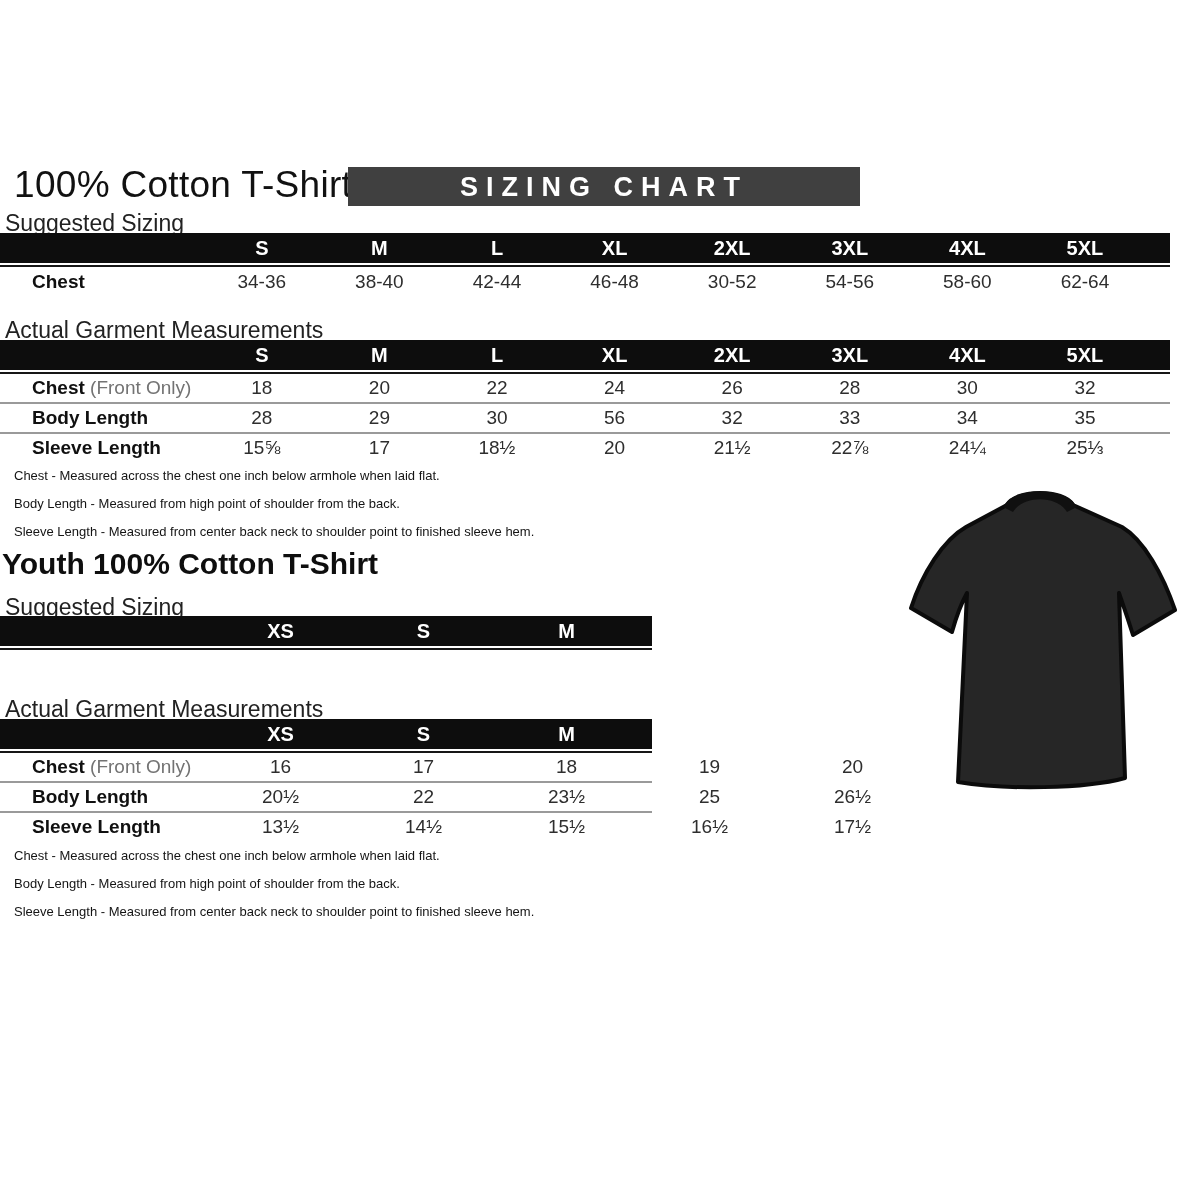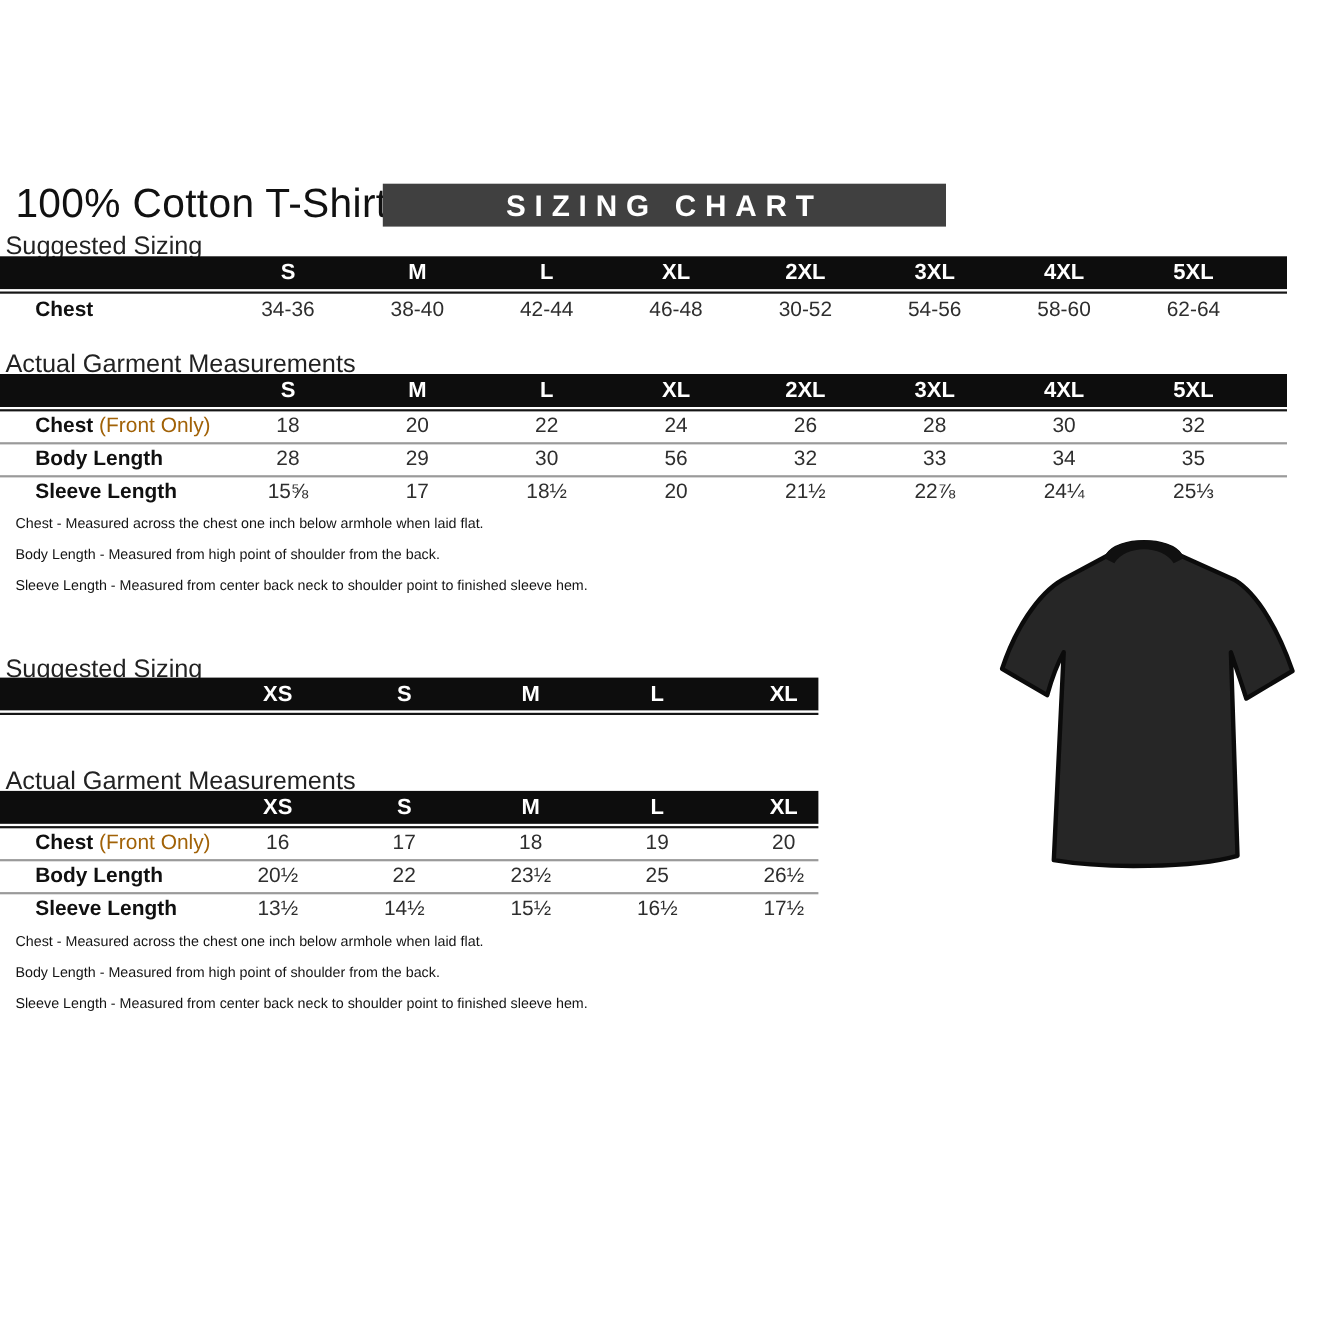--- a/index.html
+++ b/index.html
@@ -8,32 +8,32 @@
 
   .page-title { position:absolute; left:14px; top:164px; font-size:37px; font-weight:400; color:#111; letter-spacing:0.3px; }
   .banner { position:absolute; left:348px; top:167px; width:512px; height:39px; background:#404040; color:#fff;
             font-weight:700; font-size:27px; letter-spacing:8px; text-align:center; line-height:41px; }
 
   .sec-label { position:absolute; left:5px; font-size:23px; color:#222; }
   .youth-title { position:absolute; left:2px; top:547px; font-size:30px; font-weight:700; color:#0e0e0e; }
 
   .tbl { position:absolute; left:0; }
   .grid-a { display:grid; grid-template-columns:203px repeat(8,117.6px) 1fr; width:1170px; }
-  .grid-y { display:grid; grid-template-columns:195px repeat(5,115px) 1fr; width:744px; }
+  .grid-y { display:grid; grid-template-columns:195px repeat(5,115px) 1fr; width:652px;gap:28px; }
 
   .thead { background:#0d0d0d; height:30px; align-items:center; color:#fff; font-weight:700; font-size:20px; }
   .th { text-align:center; line-height:30px; }
   .gapline { height:2px; background:#ffffff; }
   .darkline { height:2px; background:#161616; }
 
   .trow { height:28px; align-items:center; font-size:19px; color:#2e2e2e; }
   .trow.tall { height:30px; }
   .td { text-align:center; line-height:28px; white-space:nowrap; }
   .td.lbl { text-align:left; padding-left:32px; font-weight:700; color:#101010; }
-  .td.lbl .sfx { font-weight:400; color:#a16207; }
+  .td.lbl .sfx { font-weight:400; color:#737373; }
   .sep { height:2px; background:#9a9a9a; }
 
   .note { position:absolute; left:14px; font-size:13px; color:#141414; white-space:nowrap; }
 
   .tshirt { position:absolute; left:890px; top:480px; width:310px; height:325px; }
 </style>
 </head>
 <body>
 
 <div class="canvas">
@@ -127,20 +127,21 @@
       <div class="td">24¼</div>
       <div class="td">25⅓</div>
       <div class="td"></div>
     </div>
   </div>
 
   <div class="note" style="top:468px;">Chest - Measured across the chest one inch below armhole when laid flat.</div>
   <div class="note" style="top:496px;">Body Length - Measured from high point of shoulder from the back.</div>
   <div class="note" style="top:524px;">Sleeve Length - Measured from center back neck to shoulder point to finished sleeve hem.</div>
 
+  <div class="youth-title">Youth 100% Cotton T-Shirt</div>
 
   <div class="sec-label" style="top:594px;">Suggested Sizing</div>
 
   <div class="tbl" style="top:616px;">
     <div class="thead grid-y">
       <div class="th"></div>
       <div class="th">XS</div>
       <div class="th">S</div>
       <div class="th">M</div>
       <div class="th">L</div>

